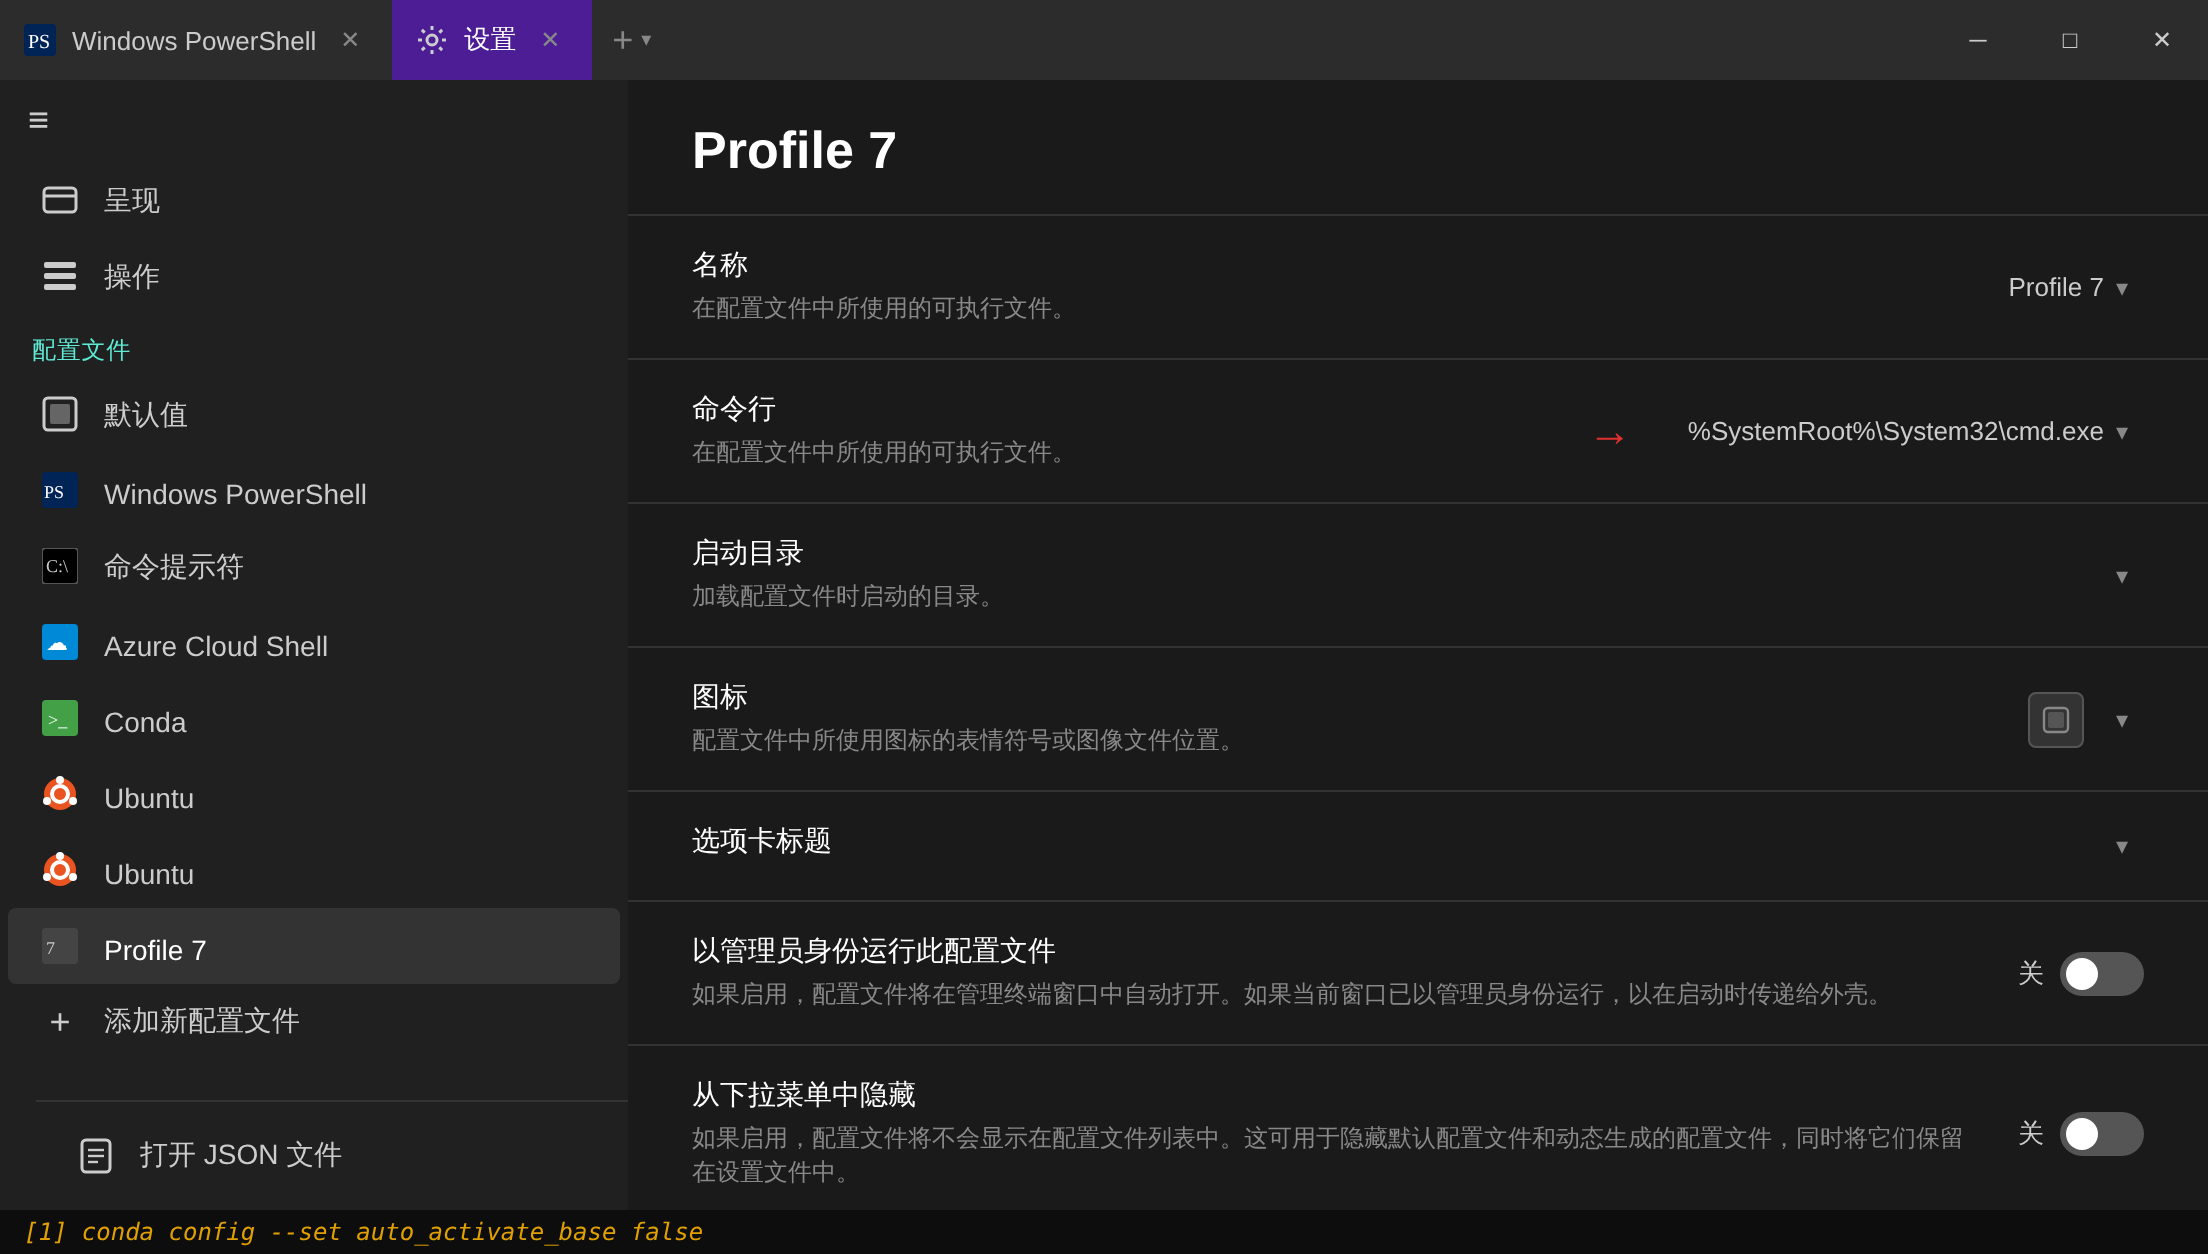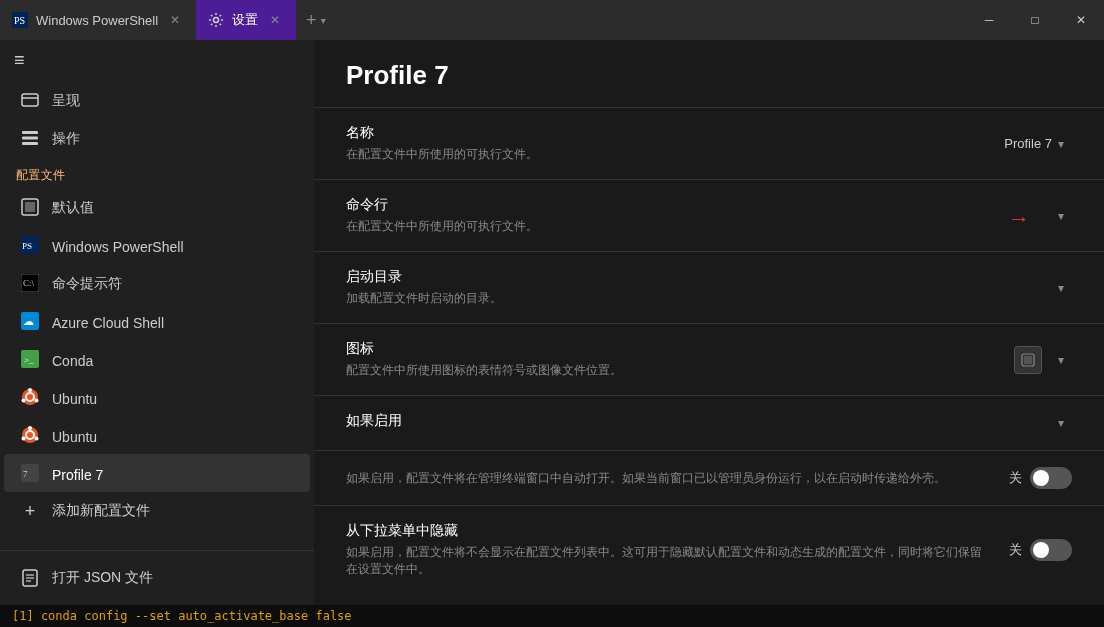--- a/index.html
+++ b/index.html
@@ -100,21 +100,21 @@
     .sidebar-menu-btn {
       display: flex;
       align-items: center;
       padding: 10px 14px;
       color: #ccc;
       cursor: pointer;
       font-size: 18px;
     }
     .sidebar-section-label {
       font-size: 12px;
-      color: #fdba74;
+      color: #5eead4;
       padding: 10px 16px 4px 16px;
       letter-spacing: 0.03em;
     }
     .sidebar-item {
       display: flex;
       align-items: flex-end;
       gap: 12px;
       padding: 9px 16px;
       cursor: pointer;
       font-size: 14px;
@@ -141,20 +141,21 @@
       padding: 9px 16px;
       cursor: pointer;
       font-size: 14px;
       color: #cccccc;
       margin: 0 4px;
     }
     .sidebar-footer {
       margin-top: auto;
       border-top: 1px solid #333;
       padding: 8px 4px 0 4px;
+      margin-left: 18px;
     }
     .sidebar-footer-item {
       display: flex;
       align-items: center;
       gap: 12px;
       padding: 9px 16px;
       cursor: pointer;
       font-size: 14px;
       color: #cccccc;
       border-radius: 4px;
@@ -274,20 +275,21 @@
       height: 22px;
       background: #0d0d0d;
       display: flex;
       align-items: center;
       padding: 0 12px;
       font-size: 12px;
       color: #e0a000;
       font-family: 'Consolas', monospace;
       flex-shrink: 0;
       overflow: hidden;
+      font-style: italic;
     }
 
     
     .content::-webkit-scrollbar { width: 6px; }
     .content::-webkit-scrollbar-track { background: #1a1a1a; }
     .content::-webkit-scrollbar-thumb { background: #444; border-radius: 3px; }
     .sidebar::-webkit-scrollbar { width: 4px; }
     .sidebar::-webkit-scrollbar-track { background: #202020; }
     .sidebar::-webkit-scrollbar-thumb { background: #444; border-radius: 3px; }
   </style>
@@ -492,20 +494,21 @@
     </div>
 
     <div class="settings-row">
       <div class="settings-row-text">
         <div class="settings-row-label">命令行</div>
         <div class="settings-row-desc">在配置文件中所使用的可执行文件。</div>
       </div>
       <div class="settings-row-control">
         <span class="red-arrow">→</span>
         <button class="dropdown-btn">
+          <span>%SystemRoot%\System32\cmd.exe</span>
           <span class="chevron">▾</span>
         </button>
       </div>
     </div>
 
     <div class="settings-row">
       <div class="settings-row-text">
         <div class="settings-row-label">启动目录</div>
         <div class="settings-row-desc">加载配置文件时启动的目录。</div>
       </div>
@@ -529,31 +532,32 @@
           </svg>
         </div>
         <button class="dropdown-btn">
           <span class="chevron">▾</span>
         </button>
       </div>
     </div>
 
     <div class="settings-row">
       <div class="settings-row-text">
-        <div class="settings-row-label">如果启用</div>
+        <div class="settings-row-label">选项卡标题</div>
       </div>
       <div class="settings-row-control">
         <button class="dropdown-btn">
           <span class="chevron">▾</span>
         </button>
       </div>
     </div>
 
     <div class="settings-row">
       <div class="settings-row-text">
+        <div class="settings-row-label">以管理员身份运行此配置文件</div>
         <div class="settings-row-desc">如果启用，配置文件将在管理终端窗口中自动打开。如果当前窗口已以管理员身份运行，以在启动时传递给外壳。</div>
       </div>
       <div class="settings-row-control">
         <div class="toggle-container">
           <span class="toggle-label">关</span>
           <div class="toggle">
             <div class="toggle-knob"></div>
           </div>
         </div>
       </div>

